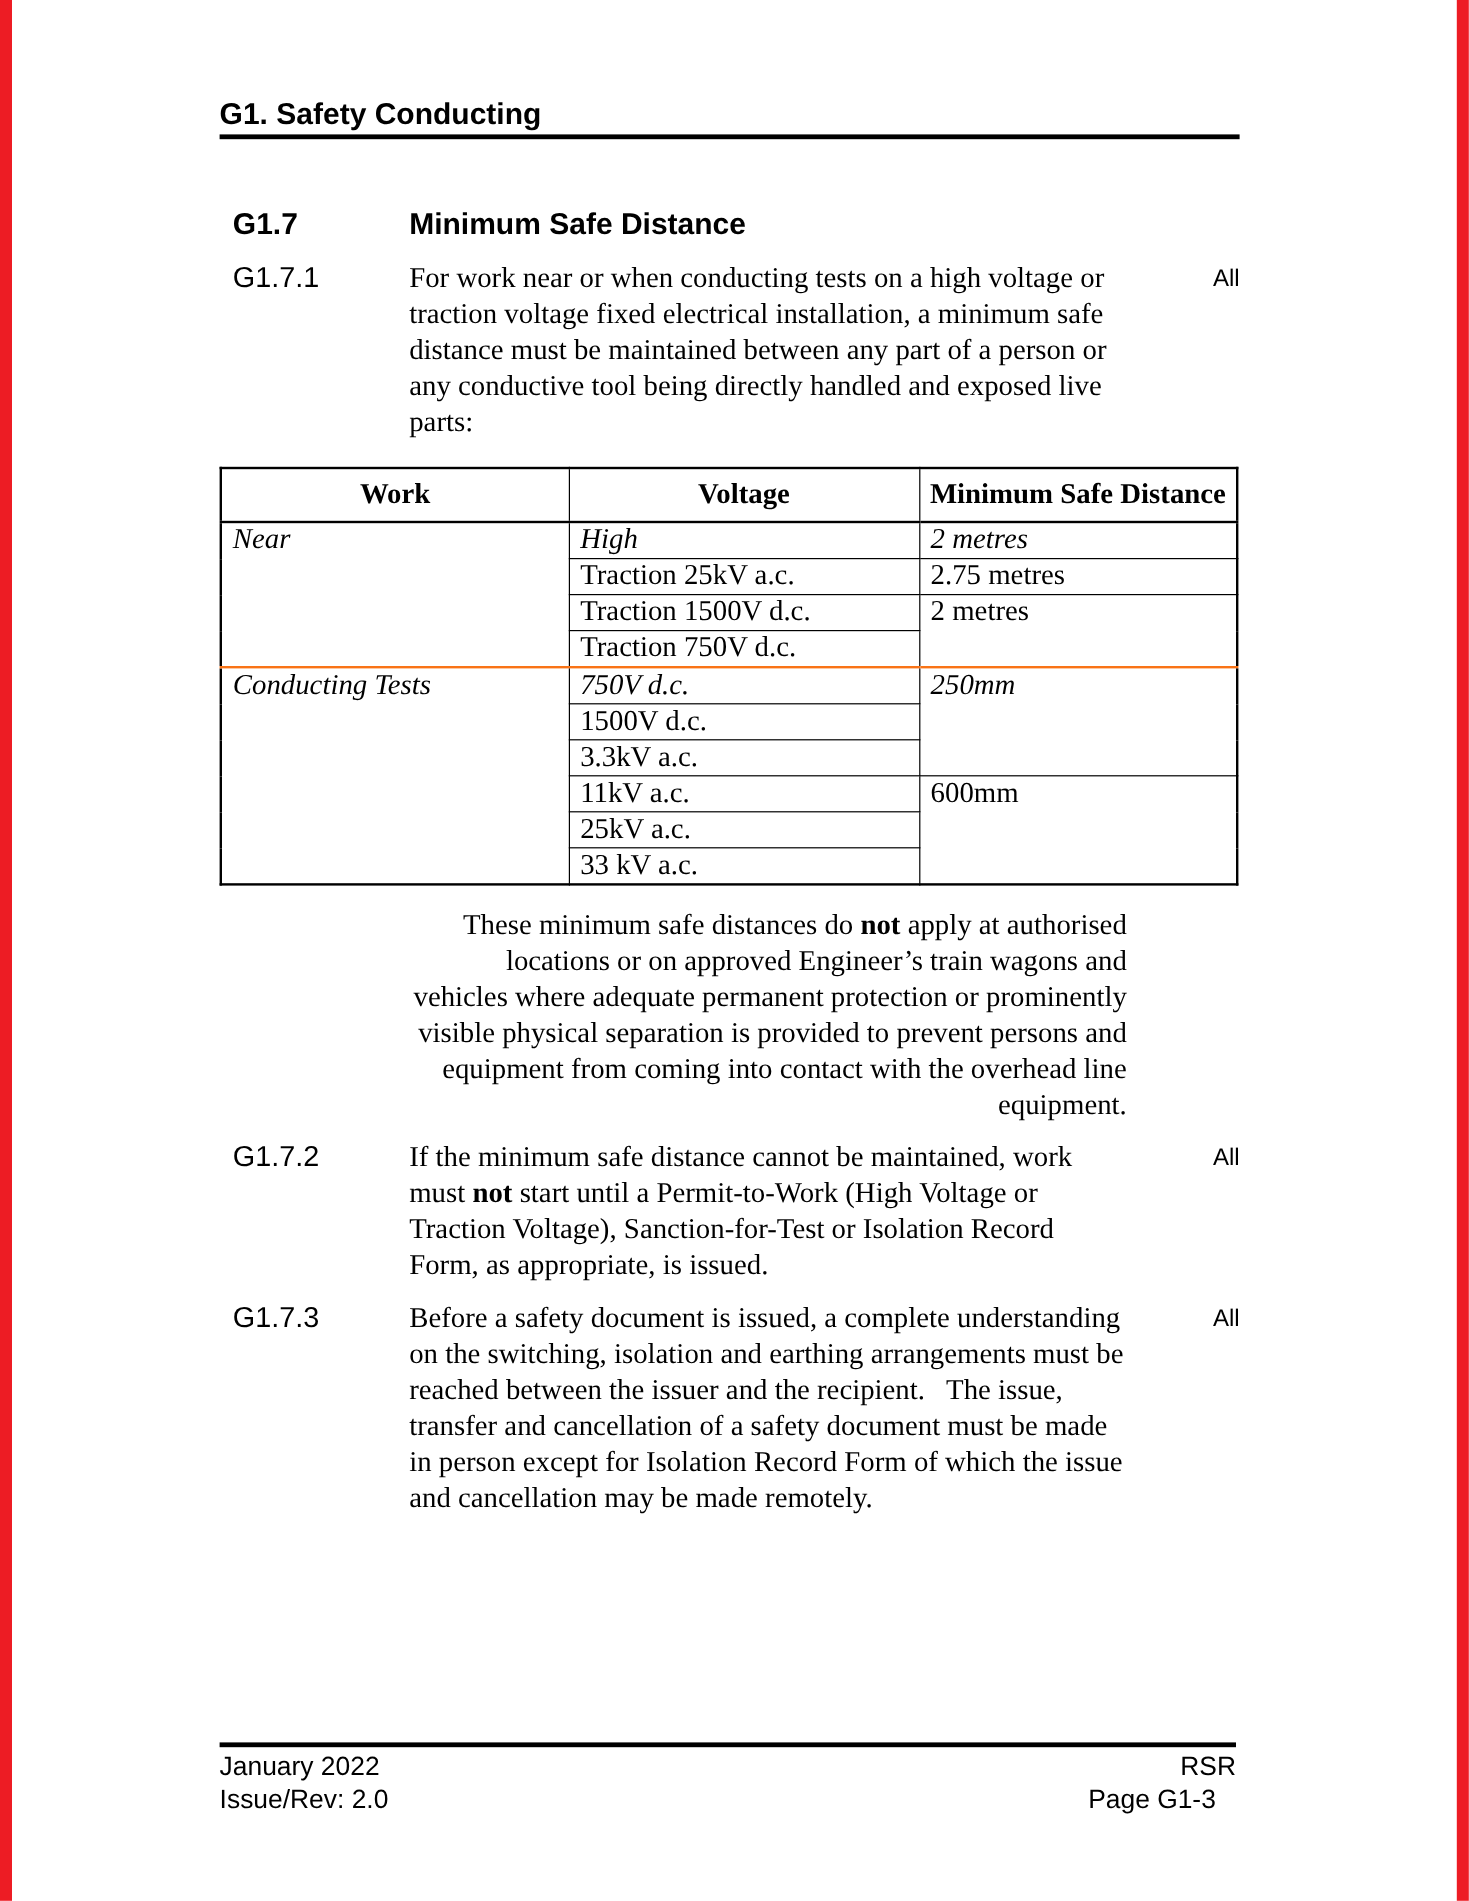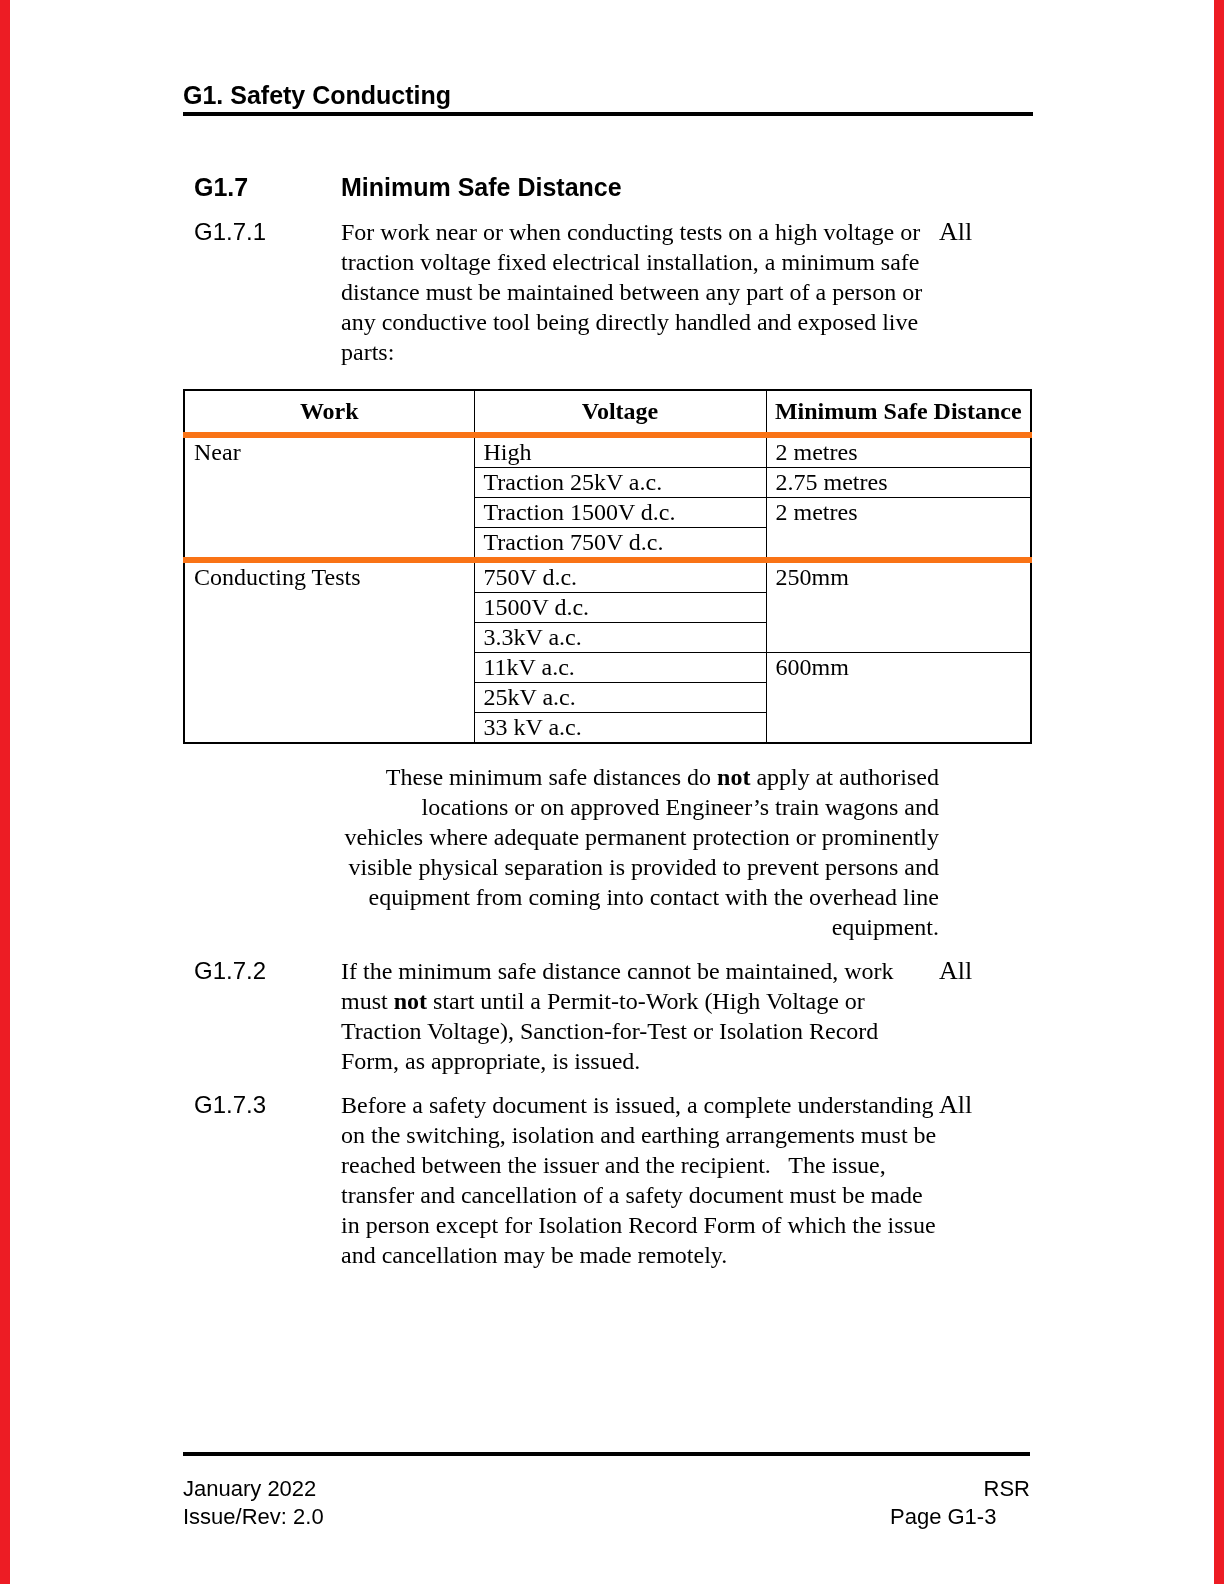--- a/index.html
+++ b/index.html
@@ -46,22 +46,23 @@
   .item .num {
     font-family: "Liberation Sans", sans-serif;
     font-size: 24px; line-height: 30px;
     padding-left: 11px;
   }
   .item .body {
     font-family: "Liberation Serif", serif;
     font-size: 24px; line-height: 30px;
   }
   .item .applies {
-    font-family: Liberation Serif, serif;
-    font-size: 26px; line-height: 30px;
+    font-family: Liberation Sans, sans-serif;
+    font-size: 20px; line-height: 30px;
+    text-align: right;
   }
   .item-1 { margin-top: 16px; }
   .item-2 { margin-top: 14px; }
   .item-3 { margin-top: 14px; }
 
   table.msd {
     margin-top: 22px;
     border-collapse: collapse;
     table-layout: fixed;
     width: 847px;
@@ -80,45 +81,45 @@
   }
   table.msd td {
     border: 1px solid #000;
     height: 29px;
     line-height: 29px;
     padding: 0 4px 0 9px;
     vertical-align: top;
     text-align: left;
     overflow: hidden;
   }
-  table.msd tr.group td { border-top: 6px solid #f97316; }
+  table.msd tr.group td { border-top: 2px solid #f97316; font-style: italic; }
 
   .note {
     margin: 18px 0 0 158px;
     width: 598px;
     font-family: "Liberation Serif", serif;
     font-size: 24px; line-height: 30px; text-align: right;
   }
 
   .footer {
     position: absolute;
     left: 183px; top: 1452px;
     width: 847px;
     border-top: 4px solid #000;
-    padding-top: 19px;
+    padding-top: 2px;
     display: grid;
     grid-template-columns: 158px 1fr 140px;
     font-family: "Liberation Sans", sans-serif;
     font-size: 22px; line-height: 28px;
   }
   .footer .f-date   { grid-column: 1; grid-row: 1; white-space: nowrap; }
   .footer .f-notice { grid-column: 2; grid-row: 1; }
   .footer .f-rsr    { grid-column: 3; grid-row: 1; text-align: right; }
   .footer .f-issue  { grid-column: 1 / span 2; grid-row: 2; white-space: nowrap; }
-  .footer .f-page   { grid-column: 3; grid-row: 2; text-align: left; white-space: nowrap; }
+  .footer .f-page   { grid-column: 3; grid-row: 2; text-align: center; white-space: nowrap; }
   .footer .notice-text {
     display: inline-block;
     font-size: 16px; line-height: 28px;
     white-space: nowrap;
     transform: scaleX(0.88);
     transform-origin: 0 50%;
   }
 </style>
 </head>
 <body>

